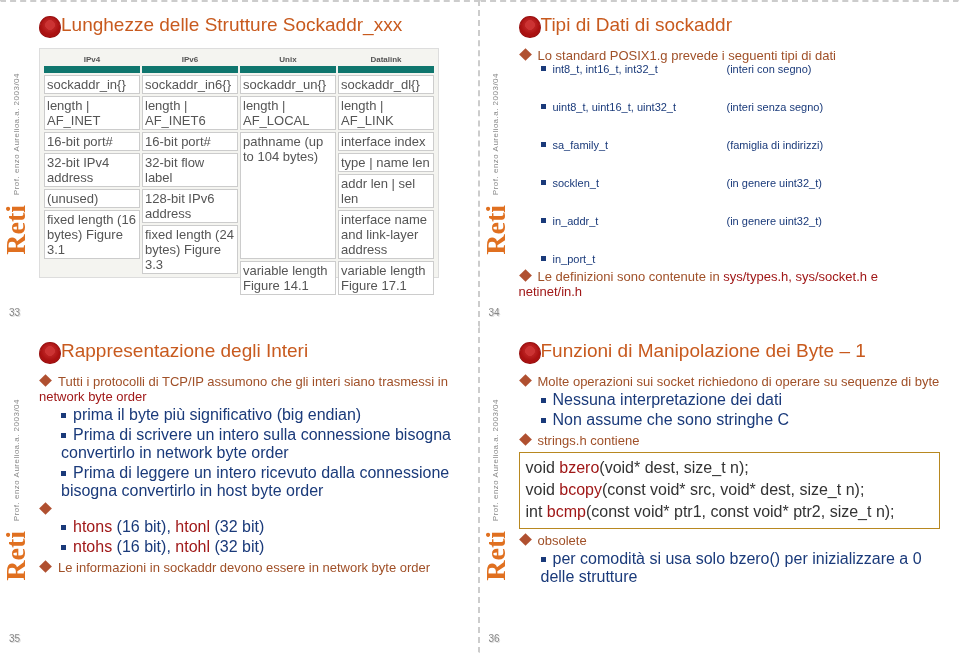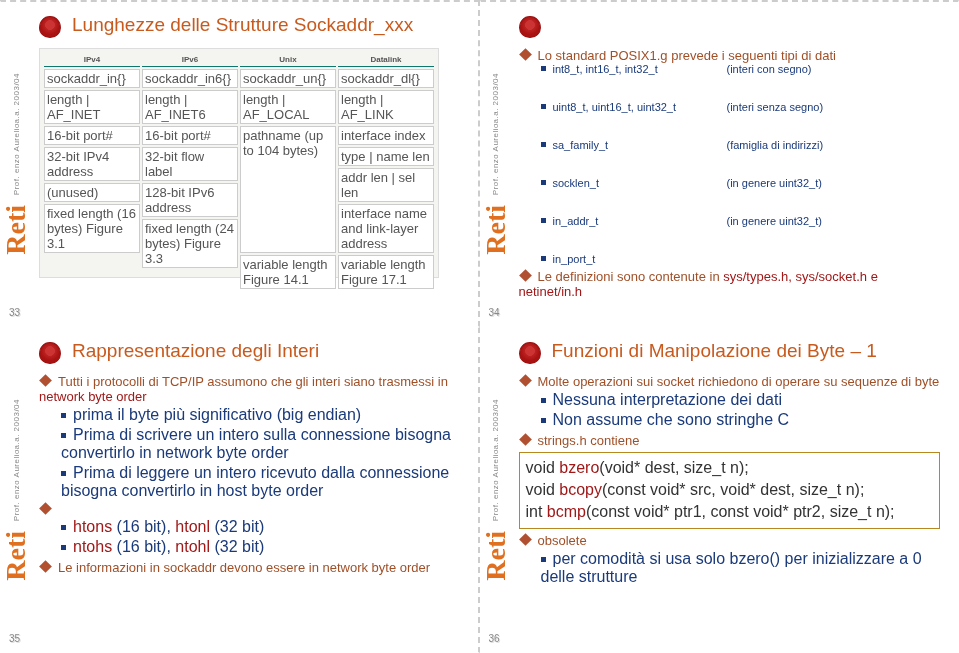--- a/index.html
+++ b/index.html
@@ -55,21 +55,21 @@
     position: absolute;
     left: 8px;
     bottom: 8px;
     font-size: 10px;
     color: #888;
     text-shadow: 1px 1px 0 #ddd;
   }
   .title-row {
     display: flex;
     align-items: flex-start;
-    gap: 11px;
+    gap: 0;
     margin-bottom: 10px;
     text-align: right;
   }
   .crest {
     width: 22px;
     height: 22px;
     background: radial-gradient(circle at 50% 40%, #c33 30%, #b22 32%, #a11 60%);
     border: 1px solid #911;
     border-radius: 50% 50% 50% 50% / 55% 55% 48% 48%;
     flex-shrink: 0;
@@ -134,21 +134,21 @@
     color: #555;
     padding: 4px;
   }
   .fig-grid {
     display:grid;
     grid-template-columns: repeat(4,1fr);
     gap:2px;
     flex:1;
   }
   .fig-col { display:flex; flex-direction:column; gap:2px; }
-  .fig-h { font-weight:bold; text-align:center; padding:2px 0; border-bottom:1px solid #0f766e; }
+  .fig-h { font-weight:bold; text-align:center; padding:2px 0; border-bottom:7px solid #0f766e; }
   .fig-cell { border:1px solid #ccc; padding:1px 2px; background:#fff; font-size:13px; }
   .hr-dash { border-top: 2px dashed #ccc; }
 </style>
 </head>
 <body>
 
 <div class="grid">
 
   <div class="slide hr-dash" style="border-right:2px dashed #ccc;">
     <div class="vert-brand">
@@ -203,20 +203,21 @@
   </div>
 
   <div class="slide hr-dash">
     <div class="vert-brand">
       <span class="vert-text">a.a. 2003/04</span>
       <span class="vert-text">Prof. enzo Aurelio</span>
       <span class="vert-label">Reti</span>
     </div>
     <div class="title-row">
       <div class="crest"></div>
+      <div class="title">Tipi di Dati di sockaddr</div>
     </div>
     <ul class="lvl1">
       <li><span class="lvl1-text">Lo standard POSIX1.g prevede i seguenti tipi di dati</span>
         <div class="dl">
           <div class="c1">int8_t, int16_t, int32_t</div>
             <div>(interi con segno)</div>
           <div class="c1">uint8_t, uint16_t, uint32_t</div>
             <div>(interi senza segno)</div>
           <div class="c1">sa_family_t</div>
             <div>(famiglia di indirizzi)</div>

